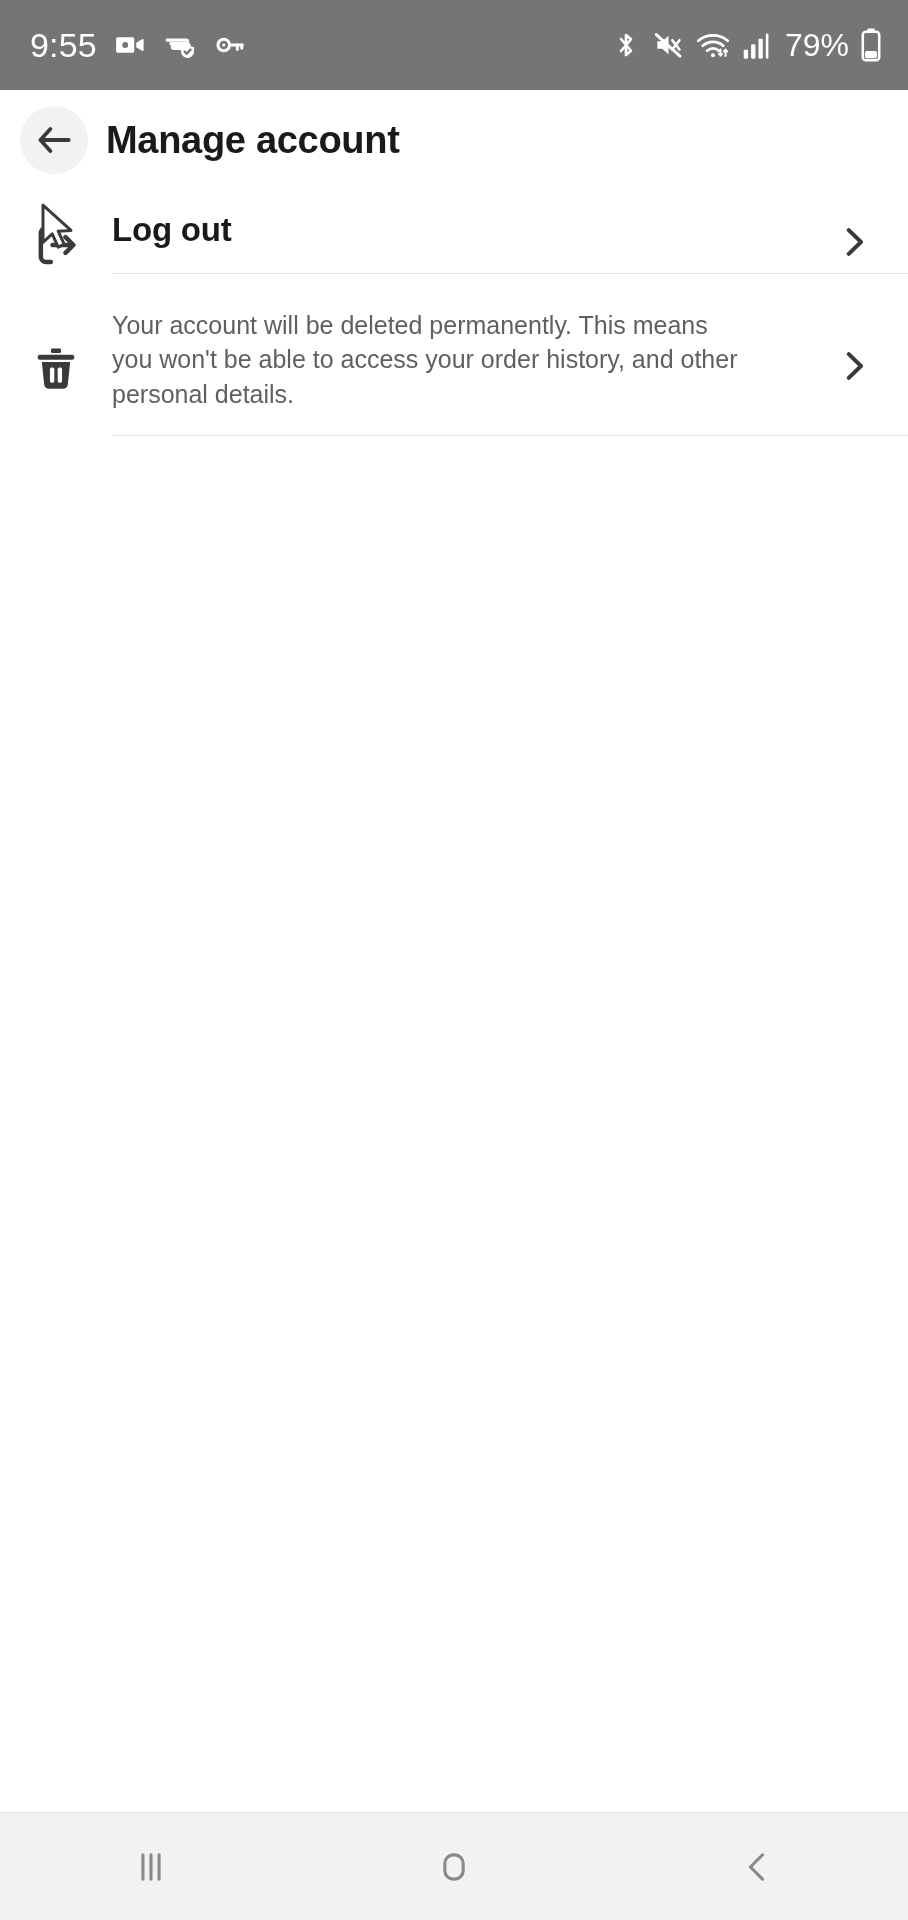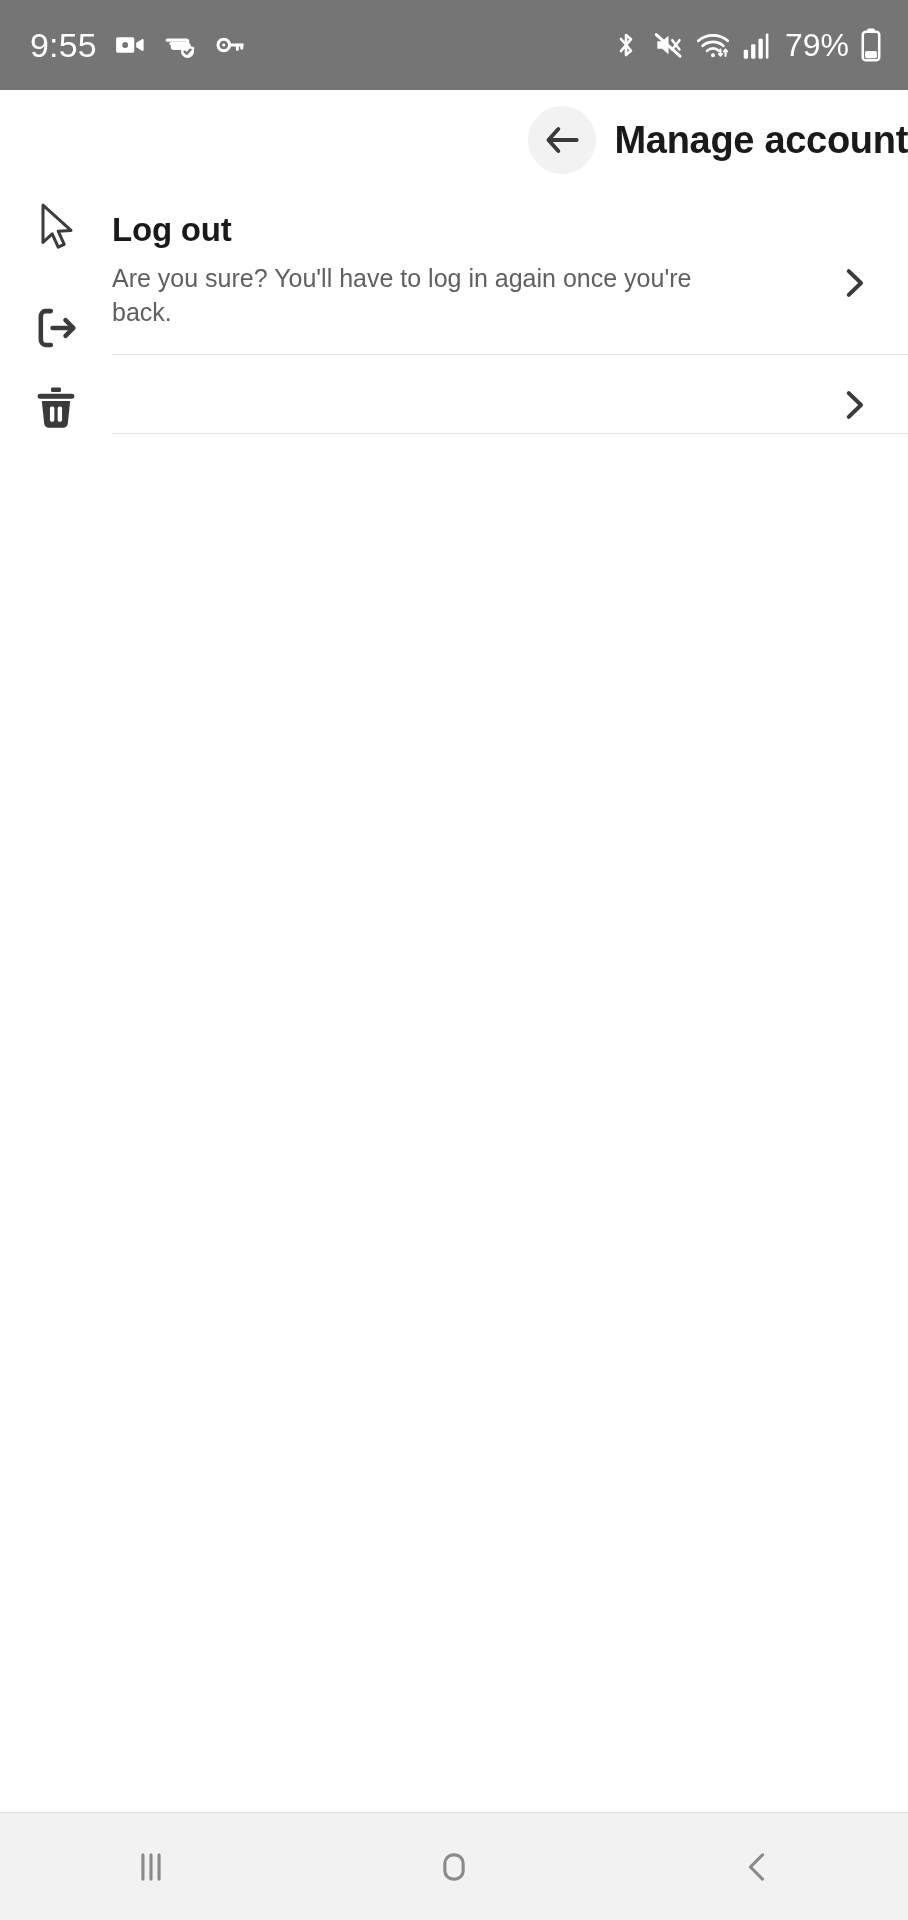--- a/index.html
+++ b/index.html
@@ -61,21 +61,20 @@
   .sicon svg { display: block; }
 
   
   .header {
     height: 100px;
     display: flex;
     align-items: center;
     padding: 0 0 0 20px;
     flex: 0 0 auto;
     position: relative;
-    justify-content: flex-end;
   }
   .back-button {
     width: 68px;
     height: 68px;
     border-radius: 50%;
     background: #f2f2f2;
     display: flex;
     align-items: center;
     justify-content: center;
     flex: 0 0 auto;
@@ -94,21 +93,21 @@
   
   .list {
     flex: 1 1 auto;
     display: flex;
     flex-direction: column;
     overflow: hidden;
   }
 
   .row {
     display: flex;
-    align-items: flex-end;
+    align-items: center;
     padding: 22px 0 0 0;
     position: relative;
   }
   .row-icon {
     width: 112px;
     flex: 0 0 112px;
     display: flex;
     justify-content: center;
     padding-top: 6px;
   }
@@ -292,21 +291,20 @@
     <div class="row">
       <div class="row-icon">
         <svg width="52" height="52" viewBox="0 0 24 24" fill="none">
           <path d="M9.6 4.2H7.2C5.9 4.2 5 5.3 5 6.7v10.6c0 1.4.9 2.5 2.2 2.5h2.4" stroke="#3a3a3a" stroke-width="2.1" stroke-linecap="round"></path>
           <path d="M10.4 12h9.4" stroke="#3a3a3a" stroke-width="2.1" stroke-linecap="round"></path>
           <path d="M16.4 8.4L20 12l-3.6 3.6" stroke="#3a3a3a" stroke-width="2.1" stroke-linecap="round" stroke-linejoin="round"></path>
         </svg>
       </div>
       <div class="row-body">
         <div class="row-title">Log out</div>
-        <div class="row-desc">Are you sure? You'll have to log in again once you're back.</div>
       </div>
       <div class="row-chevron">
         <svg width="42" height="42" viewBox="0 0 24 24" fill="none">
           <path d="M9 5.2L16 12l-7 6.8" stroke="#3a3a3a" stroke-width="2.3" stroke-linecap="round" stroke-linejoin="round"></path>
         </svg>
       </div>
     </div>
 
     <div class="divider"></div>
 
@@ -314,20 +312,21 @@
       <div class="row-icon">
         <svg width="50" height="50" viewBox="0 0 24 24" fill="none">
           <rect x="9.6" y="2.2" width="4.8" height="2.1" rx="0.6" fill="#3a3a3a"></rect>
           <rect x="3.2" y="5.1" width="17.6" height="2.5" rx="1.1" fill="#3a3a3a"></rect>
           <path d="M5.2 8.6h13.6l-1.1 10.6c-.1 1.3-1 2.3-2.3 2.3H8.6c-1.3 0-2.2-1-2.3-2.3z" fill="#3a3a3a"></path>
           <rect x="9.1" y="11.3" width="2.1" height="7.3" rx="0.8" fill="#ffffff"></rect>
           <rect x="12.8" y="11.3" width="2.1" height="7.3" rx="0.8" fill="#ffffff"></rect>
         </svg>
       </div>
       <div class="row-body">
+        <div class="row-desc">Your account will be deleted permanently. This means you won't be able to access your order history, and other personal details.</div>
       </div>
       <div class="row-chevron">
         <svg width="42" height="42" viewBox="0 0 24 24" fill="none">
           <path d="M9 5.2L16 12l-7 6.8" stroke="#3a3a3a" stroke-width="2.3" stroke-linecap="round" stroke-linejoin="round"></path>
         </svg>
       </div>
     </div>
 
     <div class="divider"></div>
 

